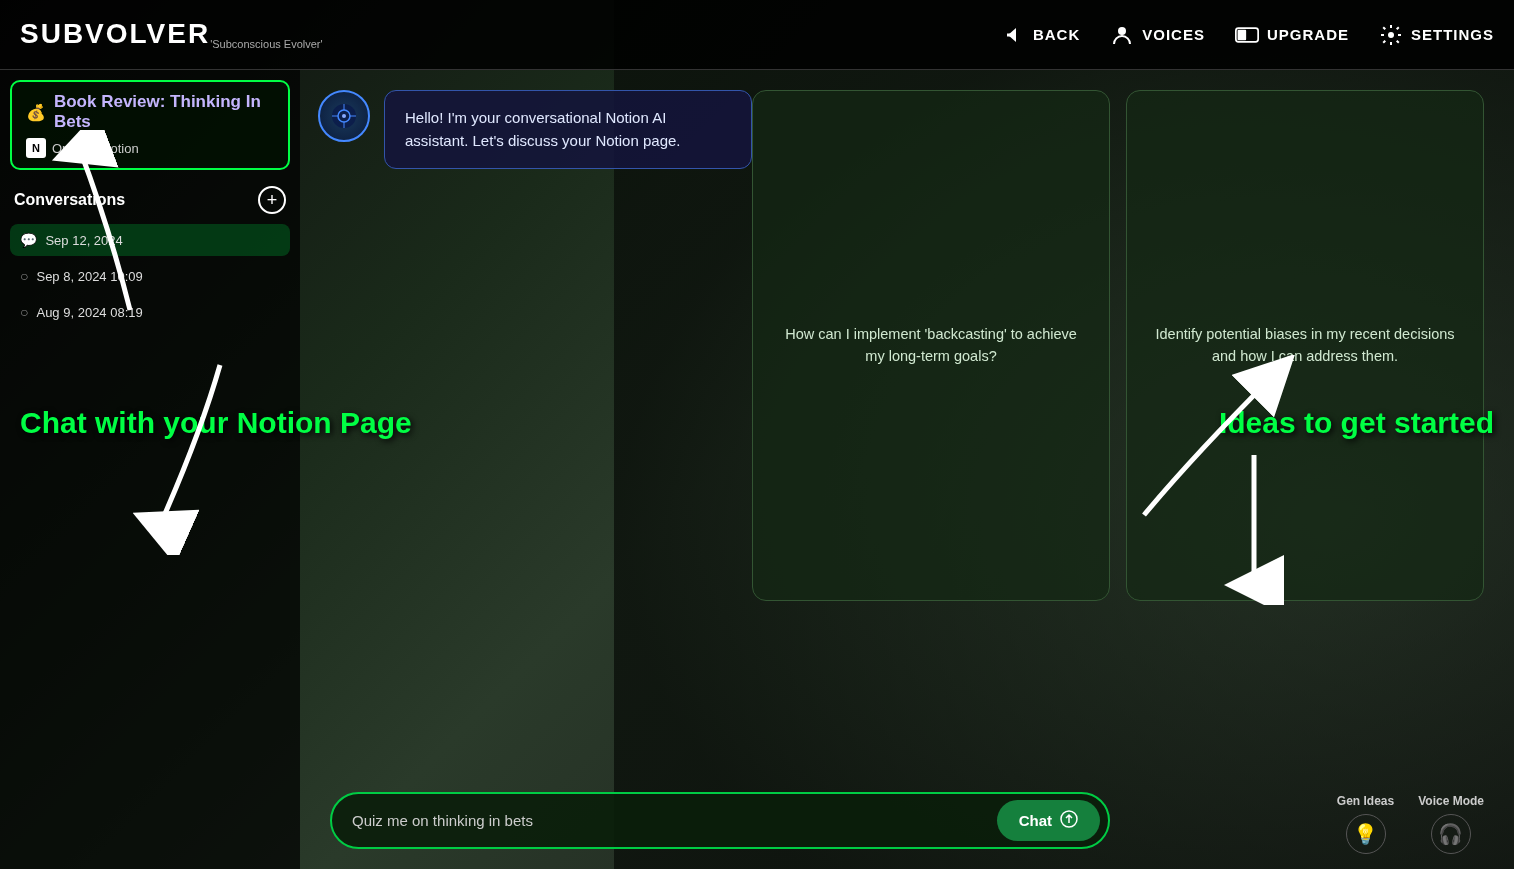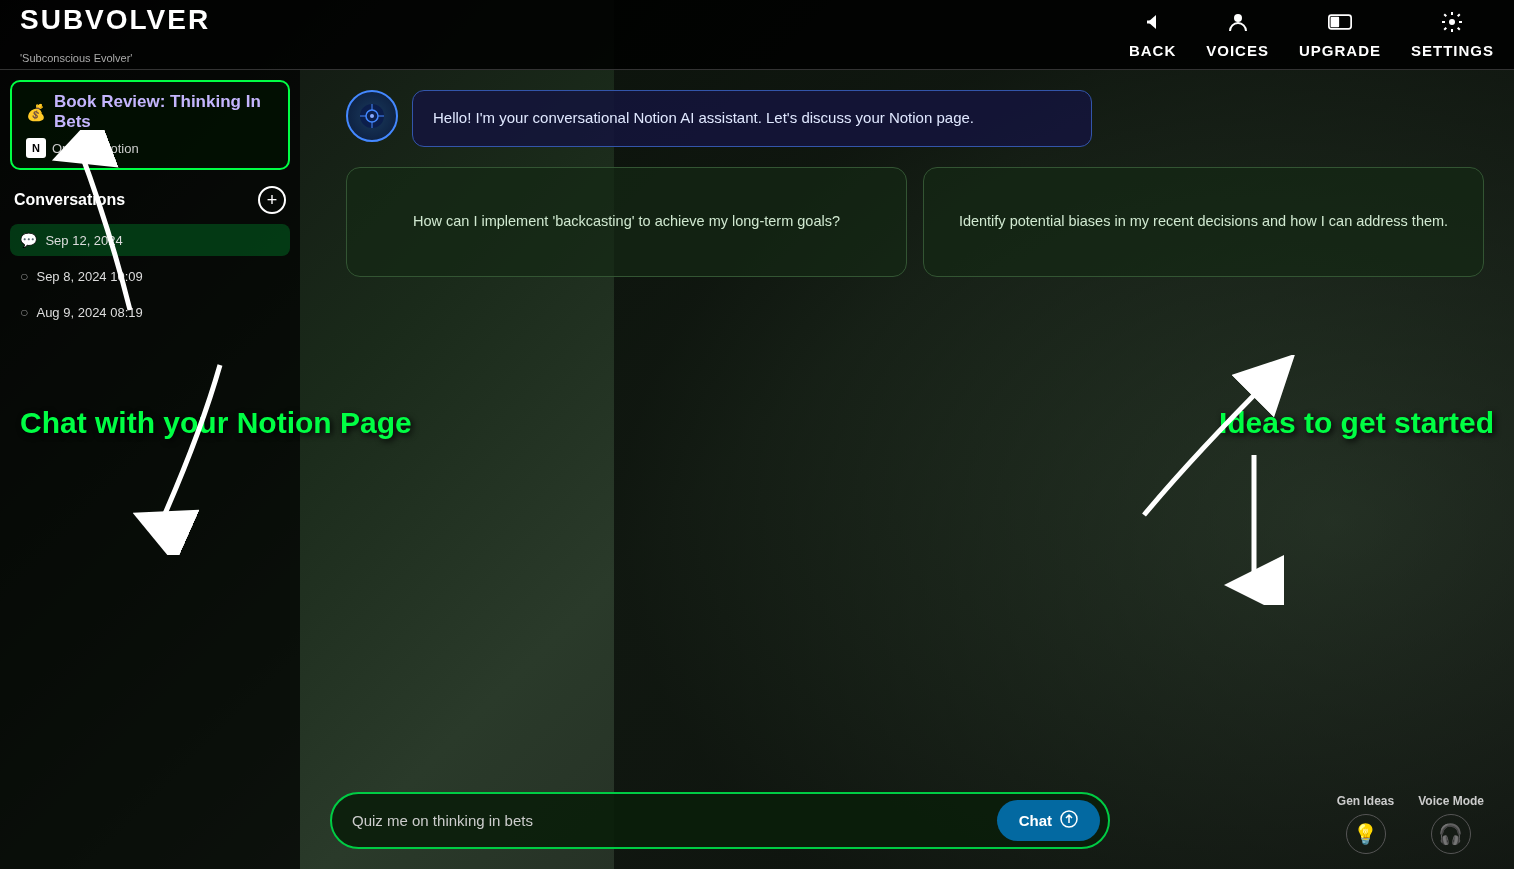--- a/index.html
+++ b/index.html
@@ -38,21 +38,21 @@
       height: 70px;
       background: rgba(0,0,0,0.85);
       display: flex;
       align-items: center;
       padding: 0 20px;
       z-index: 10;
       border-bottom: 1px solid #333;
     }
     .brand {
       display: flex;
-      flex-direction: column;
+      flex-direction: row;
       margin-right: auto;
     }
     .brand-title {
       font-size: 28px;
       font-weight: 900;
       color: #ffffff;
       letter-spacing: 2px;
       line-height: 1;
     }
     .brand-subtitle {
@@ -70,21 +70,20 @@
       align-items: center;
       gap: 8px;
       color: #fff;
       font-size: 15px;
       font-weight: 700;
       letter-spacing: 1px;
       cursor: pointer;
       text-transform: uppercase;
       background: none;
       border: none;
-      flex-direction: column;
     }
     .nav-btn .icon {
       width: 24px;
       height: 24px;
       display: flex;
       align-items: center;
       justify-content: center;
     }
 
     
@@ -192,22 +191,22 @@
 
     
     .main {
       position: absolute;
       top: 70px;
       left: 300px;
       right: 0;
       height: 561px;
       z-index: 5;
       display: flex;
-      flex-direction: column;
-      padding: 20px 30px 10px 46px;
+      flex-direction: row;
+      padding: 20px 30px 10px 18px;
     }
 
     
     .ai-avatar {
       width: 52px;
       height: 52px;
       border-radius: 50%;
       background: radial-gradient(circle, #1a3a5c 0%, #0a1a3a 100%);
       border: 2px solid #4488ff;
       display: flex;
@@ -294,21 +293,21 @@
     }
     .chat-input {
       flex: 1;
       background: none;
       border: none;
       outline: none;
       color: #ccc;
       font-size: 15px;
     }
     .chat-btn {
-      background: #0369a1;
+      background: #15803d;
       border: none;
       border-radius: 22px;
       padding: 10px 22px;
       color: #fff;
       font-size: 15px;
       font-weight: 700;
       cursor: pointer;
       display: flex;
       align-items: center;
       gap: 8px;

